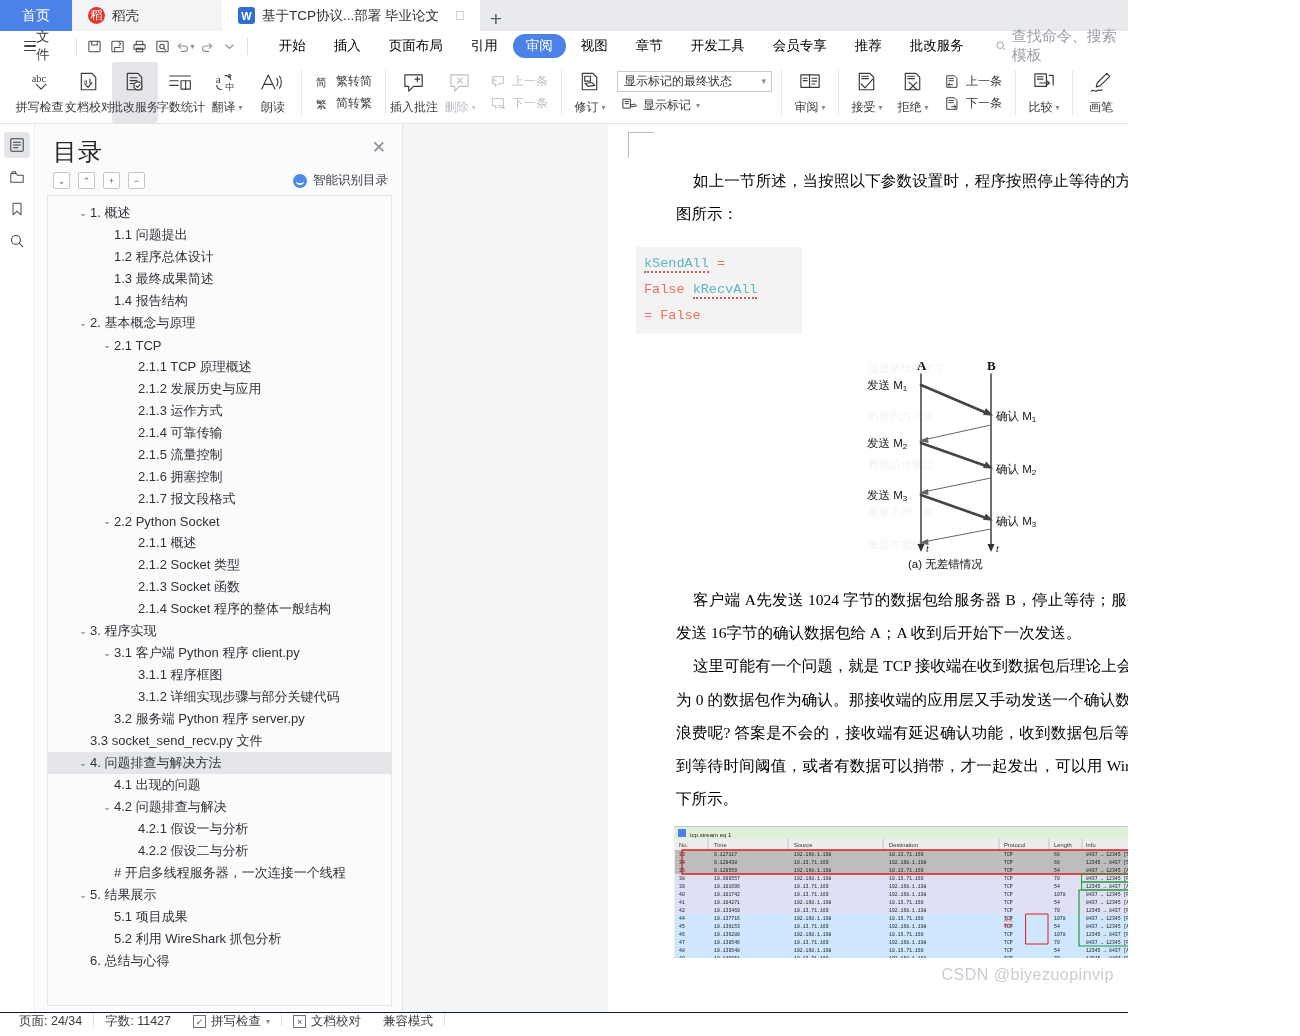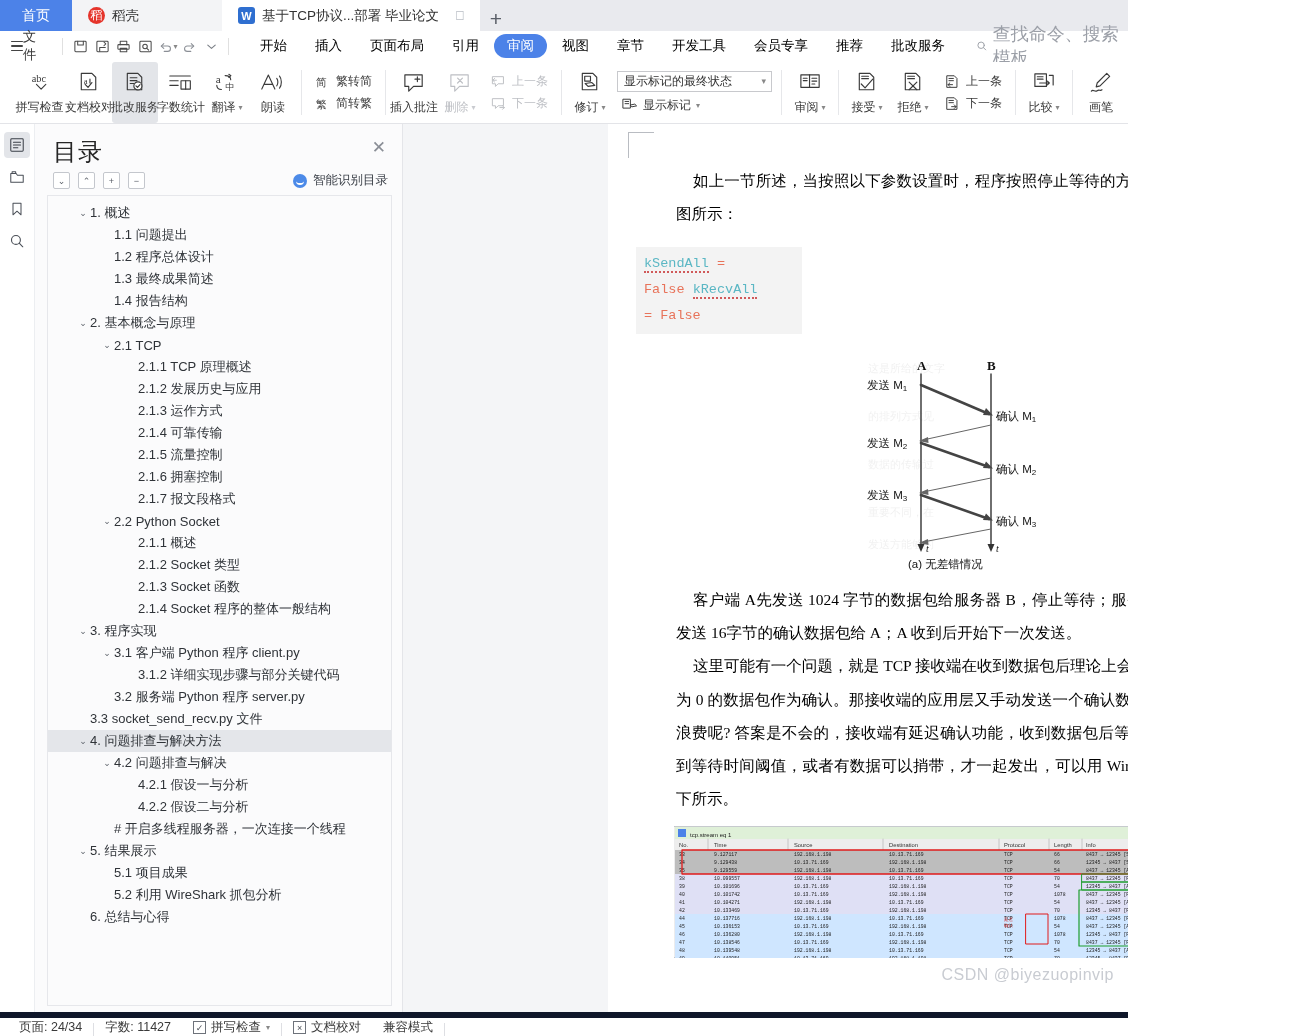--- a/index.html
+++ b/index.html
@@ -20,30 +20,30 @@
   .tab.active { background:#ffffff; min-width:215px; }
   .tab-icon { width:17px; height:17px; border-radius:3px; display:inline-flex; align-items:center; justify-content:center; font-size:11px; color:#fff; flex:0 0 auto; }
   .ic-docer { background:#e5342b; border-radius:50%; font-family:"DejaVu Sans", sans-serif; font-size:12px; }
   .ic-wps { background:#2f6fd0; font-weight:bold; font-size:11px; }
   .tab-label { white-space:nowrap; overflow:hidden; text-overflow:ellipsis; }
   .tab-mini { color:#9aa0ab; font-size:13px; margin-left:10px; }
   .tab-plus { font-size:21px; color:#5a5f68; padding:0 10px 2px 10px; cursor:default; line-height:1; }
 
   
   .menubar { height:31px; background:#fff; display:flex; align-items:center; flex:0 0 31px; font-size:13.5px; color:#3c3c3c; border-bottom:1px solid #fff; }
-  .file-btn { display:flex; align-items:center; padding:0 11px 0 11px; }
+  .file-btn { display:flex; align-items:center; padding:0 11px 0 24px; }
   .hamburger { display:inline-flex; flex-direction:column; gap:3px; width:14px; }
   .hamburger i { display:block; height:1.6px; background:#444; border-radius:1px; }
   .qa-sep { width:1px; height:17px; background:#e0e0e0; margin:0 6px; }
   .qicon { width:26px; height:24px; display:inline-flex; align-items:center; justify-content:center; color:#4a4a4a; }
   .qicon svg { display:block; }
   .menu-items { display:flex; align-items:center; gap:2px; margin-left:12px; }
   .mitem { padding:3px 13px; border-radius:12px; white-space:nowrap; color:#000000; }
   .mitem.sel { background:#4c82e8; color:#fff; }
-  .searchbox { display:flex; align-items:center; gap:5px; margin-left:18px; color:#9b9fa7; font-size:18px; }
+  .searchbox { display:flex; align-items:center; gap:5px; margin-left:18px; color:#9b9fa7; font-size:15px; }
 
   
   .ribbon { height:62px; background:#fff; display:flex; align-items:stretch; flex:0 0 62px; border-bottom:1px solid #e3e4e8; padding-left:20px; overflow:hidden; }
   .rsep { width:1px; background:#e6e7ea; margin:8px 5px; flex:0 0 1px; }
   .rbtn { display:flex; flex-direction:column; align-items:center; justify-content:center; padding:2px 7px; min-width:46px; gap:2px; color:#3a3a3a; font-size:12px; border-radius:3px; }
   .rbtn.active { background:#e3e5e9; }
   .rbtn.dim { color:#bdbfc4; }
   .rbtn .gl { height:27px; display:flex; align-items:center; justify-content:center; }
   .rbtn .lb { white-space:nowrap; font-size:12px; display:flex; align-items:center; gap:3px; }
   .caret { font-size:8px; color:#888; }
@@ -92,21 +92,21 @@
   .ptext.ind { text-indent:1.1em; }
   .code { background:#f3f3f3; font-family:"Liberation Mono", monospace; font-size:13.5px; line-height:1.95; padding:4px 8px; margin:16px 0 14px 0; width:166px; }
   .cv { color:#5bb7c4; border-bottom:2px dotted #d05a5a; }
   .ck { color:#e8735a; }
   .figbox { display:flex; justify-content:center; margin:6px 0 10px 0; }
   .wsimg { margin:10px 0 6px 0; display:flex; justify-content:center; }
   .center { text-align:center; }
   .sub { font-size:10px; vertical-align:-3px; }
 
   
-  .status { height:24px; flex:0 0 24px; background:#fff; border-top:6px solid #0f172a; display:flex; align-items:flex-end; font-size:12.5px; color:#3a3a3a; padding-left:8px; gap:0; }
+  .status { height:24px; flex:0 0 24px; background:#fff; border-top:1px solid #0f172a; display:flex; align-items:flex-start; font-size:12.5px; color:#3a3a3a; padding-left:8px; gap:0; }
   .sitem { padding:0 11px; display:flex; align-items:center; gap:5px; white-space:nowrap; }
   .sdiv { width:1px; height:13px; background:#dedfe3; }
   .sbox { width:13px; height:13px; border:1px solid #6d727a; display:inline-flex; align-items:center; justify-content:center; font-size:9px; color:#4a4f57; }
   .watermark { position:absolute; right:14px; bottom:28px; font-size:16px; color:#c9ccd2; letter-spacing:.5px; }
 </style>
 </head>
 <body>
 
 <div class="app">
 
@@ -628,33 +628,41 @@
           <div class="toc-item lv1i">
             <span class="chev">⌄</span>
             <span>3. 程序实现</span>
           </div>
           <div class="toc-item lv2i">
             <span class="chev">⌄</span>
             <span>3.1 客户端 Python 程序 client.py</span>
           </div>
           <div class="toc-item lv3i">
             <span class="chev blank">·</span>
+            <span>3.1.1 程序框图</span>
+          </div>
+          <div class="toc-item lv3i">
+            <span class="chev blank">·</span>
             <span>3.1.2 详细实现步骤与部分关键代码</span>
           </div>
           <div class="toc-item lv2i">
             <span class="chev blank">·</span>
             <span>3.2 服务端 Python 程序 server.py</span>
           </div>
           <div class="toc-item lv1i">
             <span class="chev blank">·</span>
             <span>3.3 socket_send_recv.py 文件</span>
           </div>
           <div class="toc-item lv1i sel">
             <span class="chev">⌄</span>
             <span>4. 问题排查与解决方法</span>
+          </div>
+          <div class="toc-item lv2i">
+            <span class="chev blank">·</span>
+            <span>4.1 出现的问题</span>
           </div>
           <div class="toc-item lv2i">
             <span class="chev">⌄</span>
             <span>4.2 问题排查与解决</span>
           </div>
           <div class="toc-item lv3i">
             <span class="chev blank">·</span>
             <span>4.2.1 假设一与分析</span>
           </div>
           <div class="toc-item lv3i">

